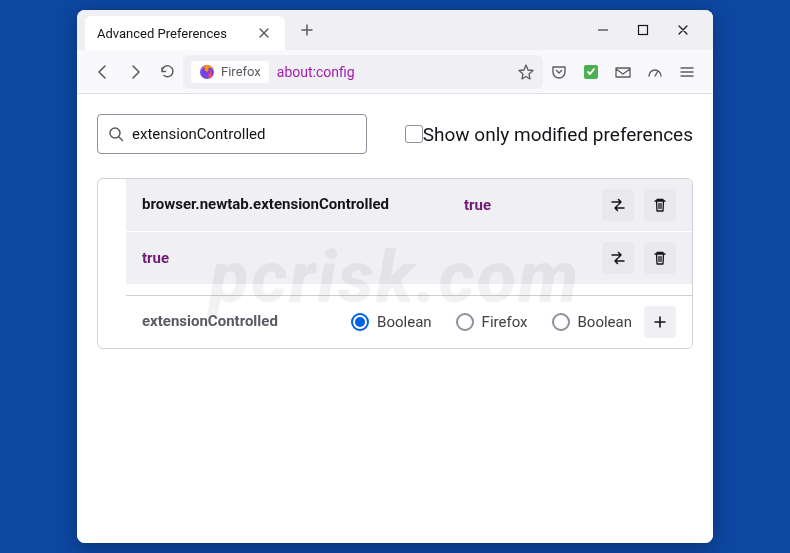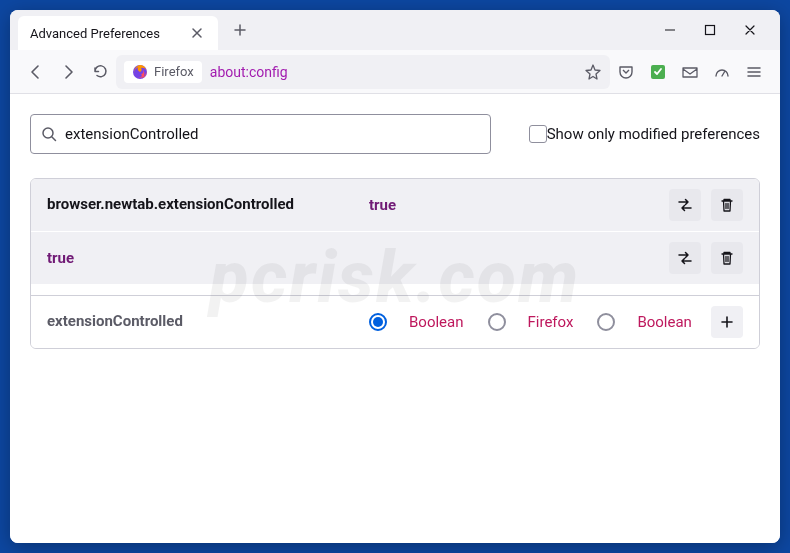--- a/index.html
+++ b/index.html
@@ -1,52 +1,52 @@
 <!DOCTYPE html>
 <html><head>
   <meta charset="utf-8">
   <style>
     * { margin: 0; padding: 0; box-sizing: border-box; font-family: -apple-system, BlinkMacSystemFont, "Segoe UI", Roboto, sans-serif; }
     body { width: 790px; height: 553px; background: #0d47a1; display: flex; align-items: center; justify-content: center; position: relative; }
-    .window { width: 770px; height: 533px; background: #f9f9fb; border-radius: 8px; overflow: hidden; display: flex; flex-direction: column; box-shadow: 0 4px 20px rgba(0,0,0,0.3); }
+    .window { width: 636px; height: 533px; background: #f9f9fb; border-radius: 8px; overflow: hidden; display: flex; flex-direction: column; box-shadow: 0 4px 20px rgba(0,0,0,0.3); }
     .titlebar { height: 40px; background: #f0f0f4; display: flex; align-items: center; padding: 0 8px; }
     .tab { background: #fff; border-radius: 6px 6px 0 0; height: 34px; display: flex; align-items: center; padding: 0 12px; margin-top: 6px; min-width: 200px; font-size: 13px; color: #15141a; }
     .tab-title { flex: 1; }
     .tab-close { width: 18px; height: 18px; display: flex; align-items: center; justify-content: center; border-radius: 3px; cursor: pointer; }
     .new-tab { width: 32px; height: 32px; display: flex; align-items: center; justify-content: center; margin-left: 6px; border-radius: 4px; cursor: pointer; }
     .titlebar-spacer { flex: 1; }
     .win-controls { display: flex; gap: 20px; padding: 0 12px; }
     .win-btn { width: 20px; height: 20px; display: flex; align-items: center; justify-content: center; cursor: pointer; }
     .toolbar { height: 44px; background: #f9f9fb; display: flex; align-items: center; padding: 0 10px; border-bottom: 1px solid #e0e0e6; }
     .nav-btn { width: 32px; height: 32px; display: flex; align-items: center; justify-content: center; border-radius: 4px; cursor: pointer; color: #5b5b66; }
     .urlbar { flex: 1; height: 34px; background: #f0f0f4; border-radius: 6px; display: flex; align-items: center; padding: 0 8px; gap: 8px; }
     .urlbar-identity { display: flex; align-items: center; gap: 6px; background: #fff; border-radius: 4px; padding: 3px 8px; font-size: 13px; color: #5b5b66; }
     .firefox-logo { width: 16px; height: 16px; }
     .urlbar-input { flex: 1; font-size: 14px; color: #a21caf; background: transparent; border: none; outline: none; }
     .urlbar-star { color: #5b5b66; }
     .tb-icon { width: 32px; height: 32px; display: flex; align-items: center; justify-content: center; cursor: pointer; color: #5b5b66; border-radius: 4px; }
     .content { flex: 1; background: #fff; padding: 20px; overflow: auto; }
     .search-row { display: flex; align-items: center; gap: 14px; margin-bottom: 24px; }
     .search-box { flex: 1; height: 40px; border: 1px solid #8f8f9d; border-radius: 4px; display: flex; align-items: center; padding: 0 10px; gap: 8px; }
     .search-box input { flex: 1; border: none; outline: none; font-size: 15px; color: #15141a; }
-    .checkbox-label { display: flex; align-items: center; font-size: 15px; color: #15141a; cursor: pointer; margin-left: 24px; }
+    .checkbox-label { display: flex; align-items: center; font-size: 19px; color: #15141a; cursor: pointer; margin-left: 24px; }
     .checkbox { width: 18px; height: 18px; border: 1px solid #8f8f9d; border-radius: 3px; }
-    .pref-table { border: 1px solid #cfcfd8; border-radius: 6px; overflow: hidden; }
+    .pref-table { border: 1px solid #cfcfd8; border-radius: 6px; overflow: hidden; padding-left: 28px; }
     .pref-row { display: flex; align-items: center; padding: 10px 16px; font-size: 15px; gap: 12px; min-height: 46px; }
     .pref-row.existing { background: #f0f0f4; border-bottom: 1px solid #fff; }
     .pref-row.existing:last-of-type { border-bottom: none; }
     .pref-row.new-pref { background: #fff; border-top: 1px solid #cfcfd8; margin-top: 0; color: #5b5b66; }
     .pref-name { width: 310px; font-weight: 700; color: #15141a; word-break: break-word; line-height: 1.3; }
     .pref-row.new-pref .pref-name { font-weight: 700; color: #5b5b66; }
     .pref-value { flex: 1; font-weight: 700; color: #701a75; }
     .pref-actions { display: flex; gap: 10px; }
     .action-btn { width: 32px; height: 32px; display: flex; align-items: center; justify-content: center; border-radius: 4px; background: #e8e8ed; cursor: pointer; color: #15141a; }
     .pref-row.new-pref .action-btn { background: #f0f0f4; }
     .type-radios { flex: 1; display: flex; gap: 24px; }
-    .radio-opt { display: flex; align-items: center; gap: 22px; cursor: pointer; font-size: 15px; color: #be185d; }
+    .radio-opt { display: flex; align-items: center; gap: 8px; cursor: pointer; font-size: 15px; color: #404040; }
     .radio { width: 18px; height: 18px; border: 2px solid #8f8f9d; border-radius: 50%; display: flex; align-items: center; justify-content: center; }
     .radio.checked { border-color: #0060df; }
     .radio.checked::after { content: ''; width: 10px; height: 10px; background: #0060df; border-radius: 50%; }
     .watermark { position: absolute; top: 50%; left: 50%; transform: translate(-50%, -50%); font-size: 72px; font-weight: 800; font-style: italic; color: rgba(0,0,0,0.05); letter-spacing: 2px; pointer-events: none; white-space: nowrap; }
     svg { display: block; }
   </style>
 </head>
 <body>
 
 <div class="window">

